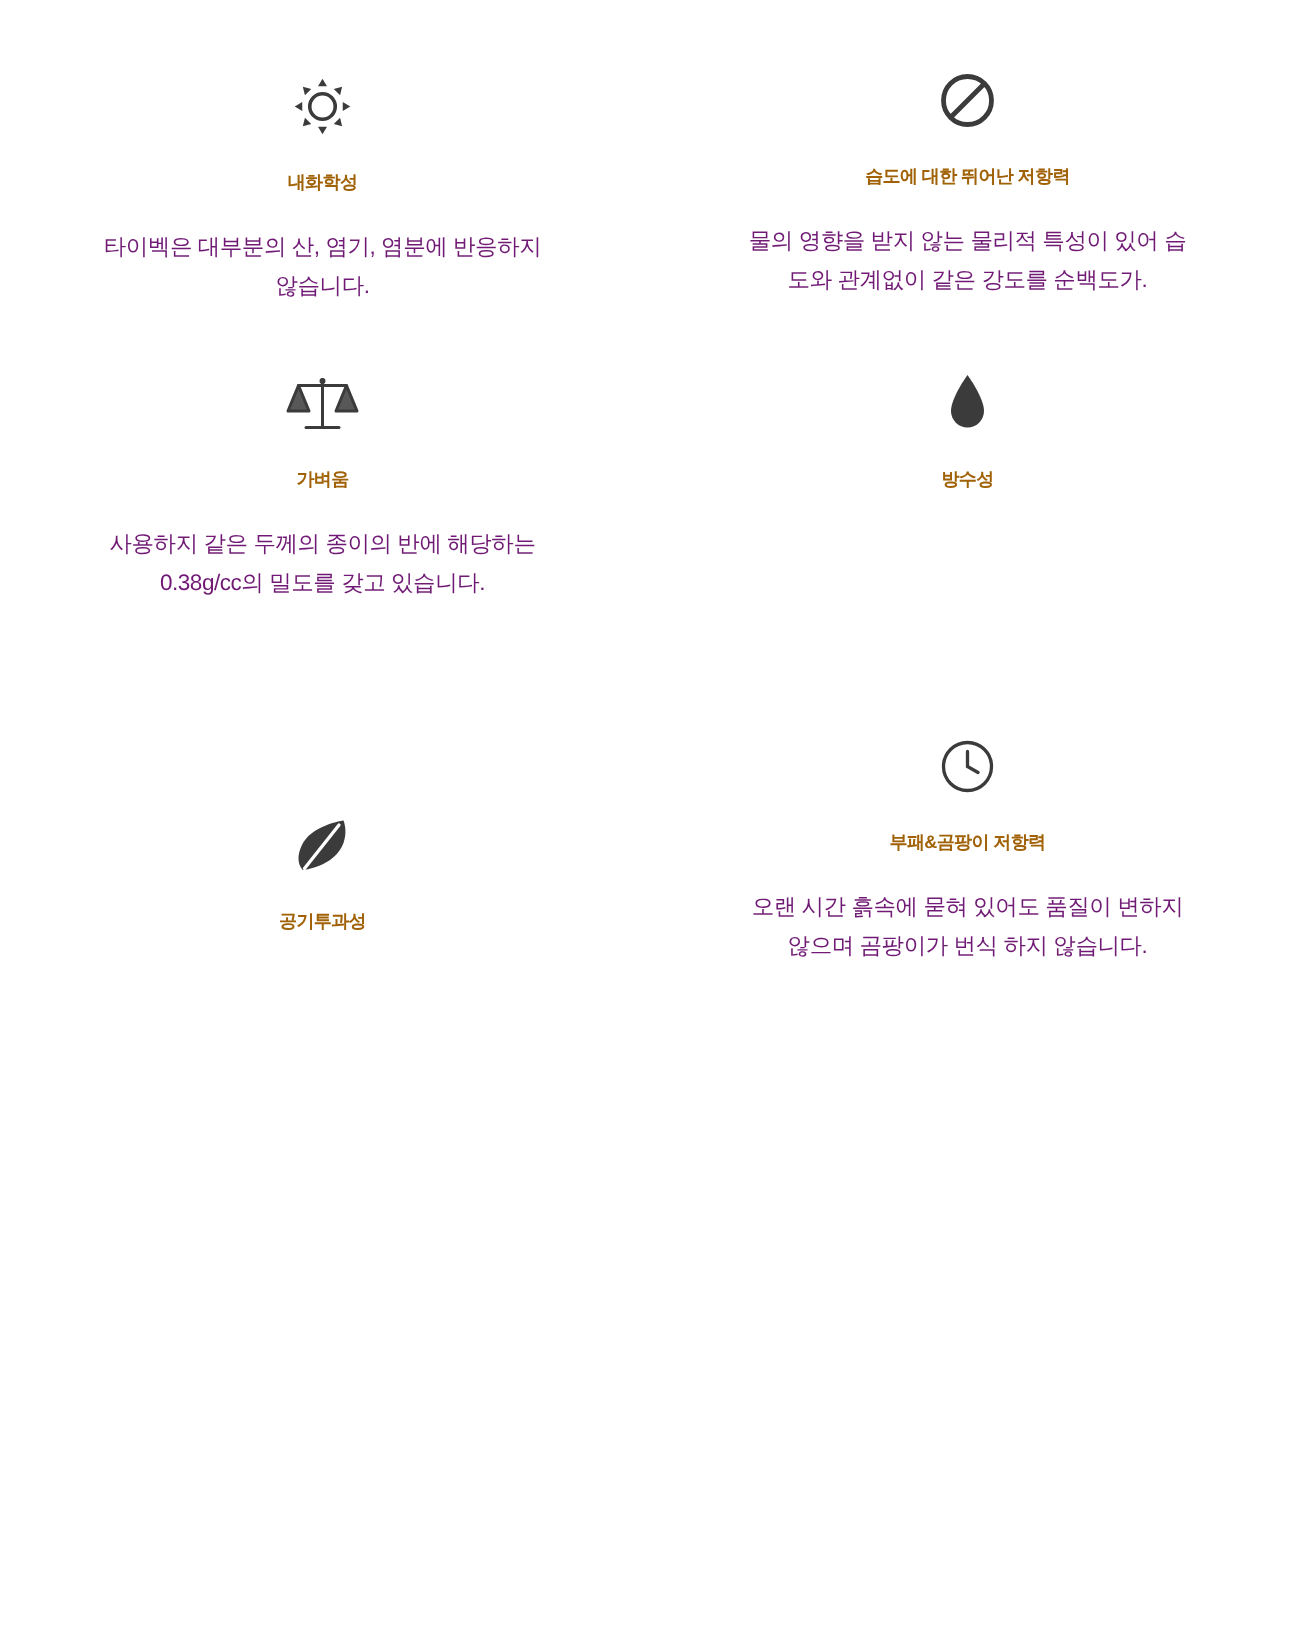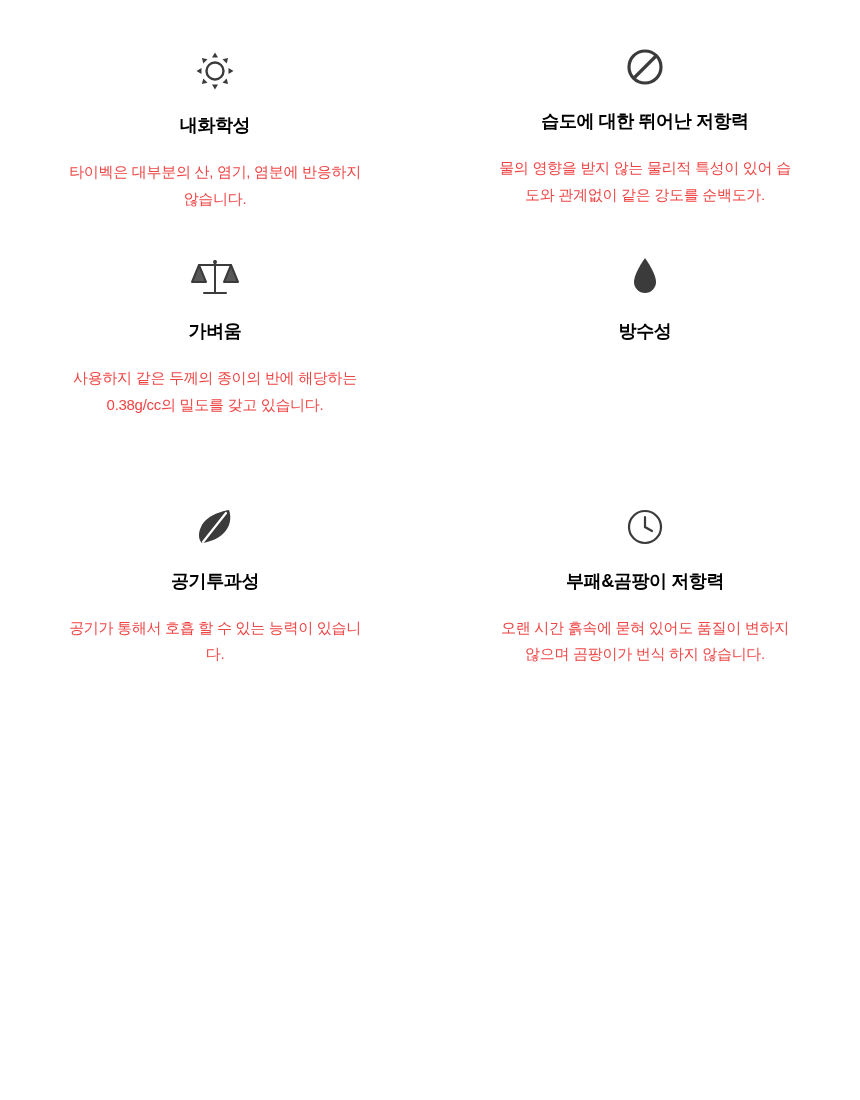--- a/index.html
+++ b/index.html
@@ -37,30 +37,30 @@
     height: 54px;
     display: flex;
     align-items: center;
     justify-content: center;
     margin-bottom: 16px;
   }
   .icon-wrap svg {
     display: block;
   }
   .feature-title {
-    font-size: 18px;
+    font-size: 12px;
     font-weight: bold;
-    color: #000000;
+    color: #a16207;
     letter-spacing: -0.4px;
     margin-bottom: 22px;
     line-height: 1.3;
   }
   .feature-desc {
     font-size: 15px;
-    color: #ef4444;
+    color: #701a75;
     line-height: 1.75;
     letter-spacing: -0.3px;
     max-width: 300px;
   }
   .col-left .feature-desc { max-width: 292px; }
   .col-right .feature-desc { max-width: 300px; }
 </style>
 </head>
 <body>
 
@@ -122,21 +122,20 @@
   </div>
 
   <div class="feature row4 col-left">
     <div class="icon-wrap">
       <svg width="44" height="44" viewBox="0 0 44 44" fill="none">
         <path d="M36 5 C36 5 14 8 8 22 C3 33 9 38 9 38 C9 38 30 36 36 20 C39 12 36 5 36 5 Z" fill="#3b3b3b"></path>
         <path d="M33 8 L10 37" stroke="#ffffff" stroke-width="2.2" stroke-linecap="round"></path>
       </svg>
     </div>
     <div class="feature-title">공기투과성</div>
-    <div class="feature-desc">공기가 통해서 호흡 할 수 있는 능력이 있습니다.</div>
   </div>
 
   <div class="feature row4 col-right">
     <div class="icon-wrap">
       <svg width="38" height="38" viewBox="0 0 38 38" fill="none" stroke="#3b3b3b" stroke-width="2.2" stroke-linecap="round">
         <circle cx="19" cy="19" r="16"></circle>
         <path d="M19 9 L19 19 L26 23"></path>
       </svg>
     </div>
     <div class="feature-title">부패&amp;곰팡이 저항력</div>

